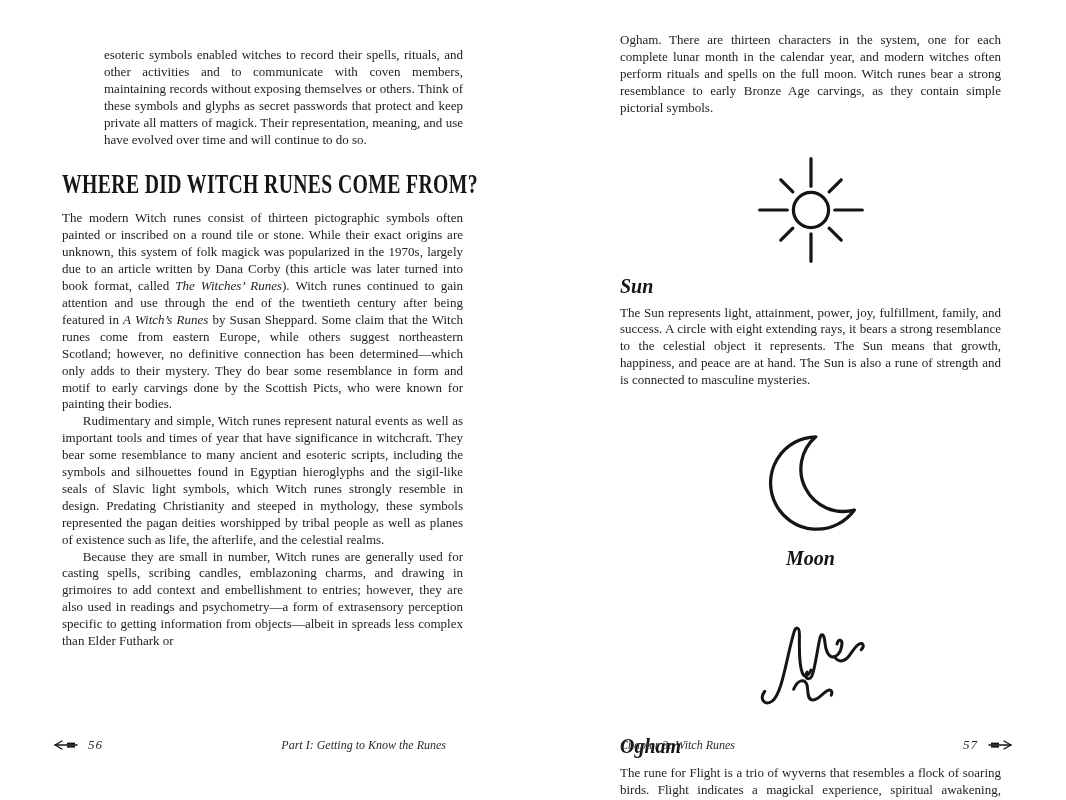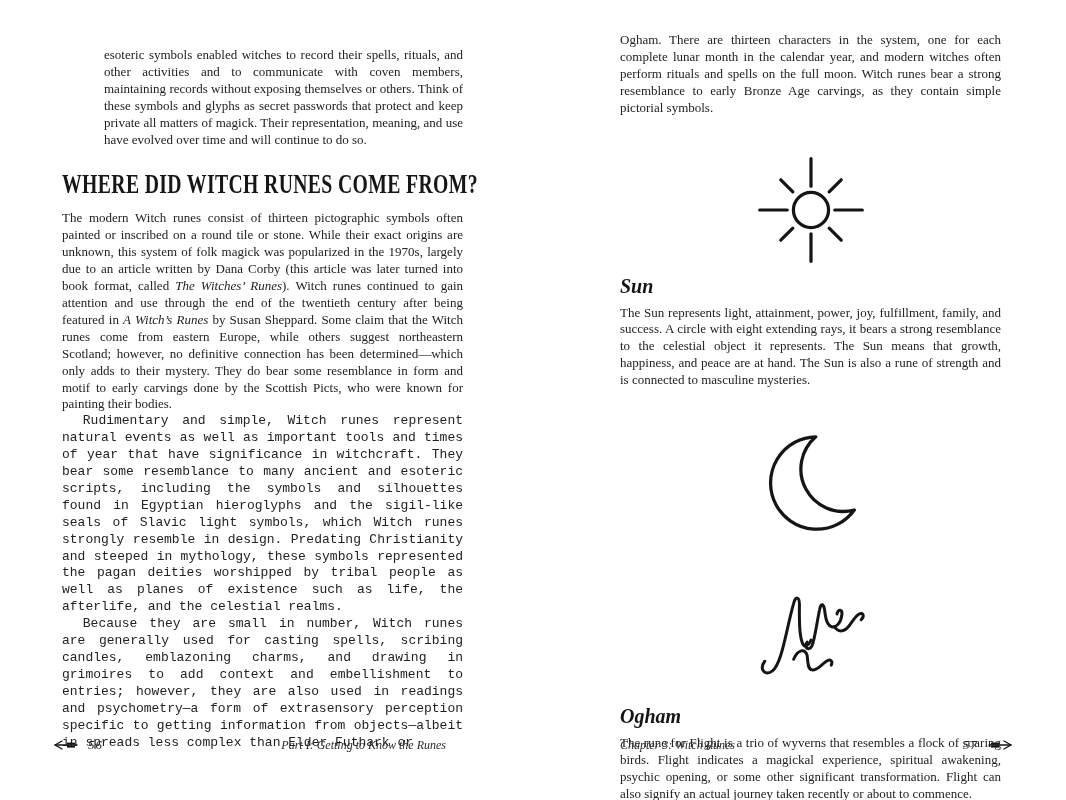--- a/index.html
+++ b/index.html
@@ -18,21 +18,21 @@
   .right-page { position:absolute; left:620px; top:32px; width:381px; }
 
   .section-heading {
     font-family:"Liberation Serif", serif;
     font-weight:700; font-size:27px; letter-spacing:0.5px;
     white-space:nowrap; color:#161616;
     transform:scaleX(0.73); transform-origin:left center;
     margin-top:21px; margin-bottom:10px;
   }
   .para { margin:0; }
-  .para.indent { text-indent:1.6em;font-family:Liberation Mono, monospace; }
+  .para.indent { text-indent:1.6em; }
   .para.gap-below { margin-bottom:21px;margin-left:42px; }
 
   .rune-section { display:flex; align-items:center; margin-top:29px;flex-direction:column; }
   .rune-symbol-cell { width:129px; flex:0 0 129px; display:flex; justify-content:center; align-items:center; }
   .rune-text-cell { flex:1; }
   .rune-name {
     font-family:"Liberation Serif", serif;
     font-style:italic; font-weight:700; font-size:20px;
     color:#141414; margin-bottom:7px;
   }
@@ -93,20 +93,21 @@
       </div>
     </div>
 
     <div class="rune-section">
       <div class="rune-symbol-cell">
         <svg class="rune" width="106" height="104" viewBox="0 0 110 108">
           <path class="stroke" stroke-width="3.4" d="M 60,6 A 48,48 0 1 0 100,82 A 44,44 0 0 1 60,6 Z"></path>
         </svg>
       </div>
       <div class="rune-text-cell">
+        <div class="rune-name">Moon</div>
       </div>
     </div>
 
     <div class="rune-section">
       <div class="rune-symbol-cell">
         <svg class="rune" width="118" height="106" viewBox="0 0 120 110">
           <path class="stroke" stroke-width="3.1" d="M 12,76 C 6,84 12,92 20,86 C 30,78 34,44 42,16 C 44,8 48,9 48,17 C 48,32 47,47 51,57 C 53,62 57,61 60,54"></path>
           <path class="stroke" stroke-width="3.1" d="M 56,56 C 52,62 58,66 61,60 C 64,53 66,36 69,22 C 70,16 73,16 74,22 C 75,30 76,38 81,40 C 86,42 91,36 92,28 C 93,22 88,21 87,27"></path>
           <path class="stroke" stroke-width="3.1" d="M 84,40 C 88,46 94,46 99,40 C 103,35 106,29 110,27 C 114,25 116,29 112,33"></path>
           <path class="stroke" stroke-width="3.1" d="M 42,74 C 46,64 54,62 56,70 C 57,76 56,84 61,85 C 66,86 70,80 76,76 C 80,73 83,76 81,80"></path>

